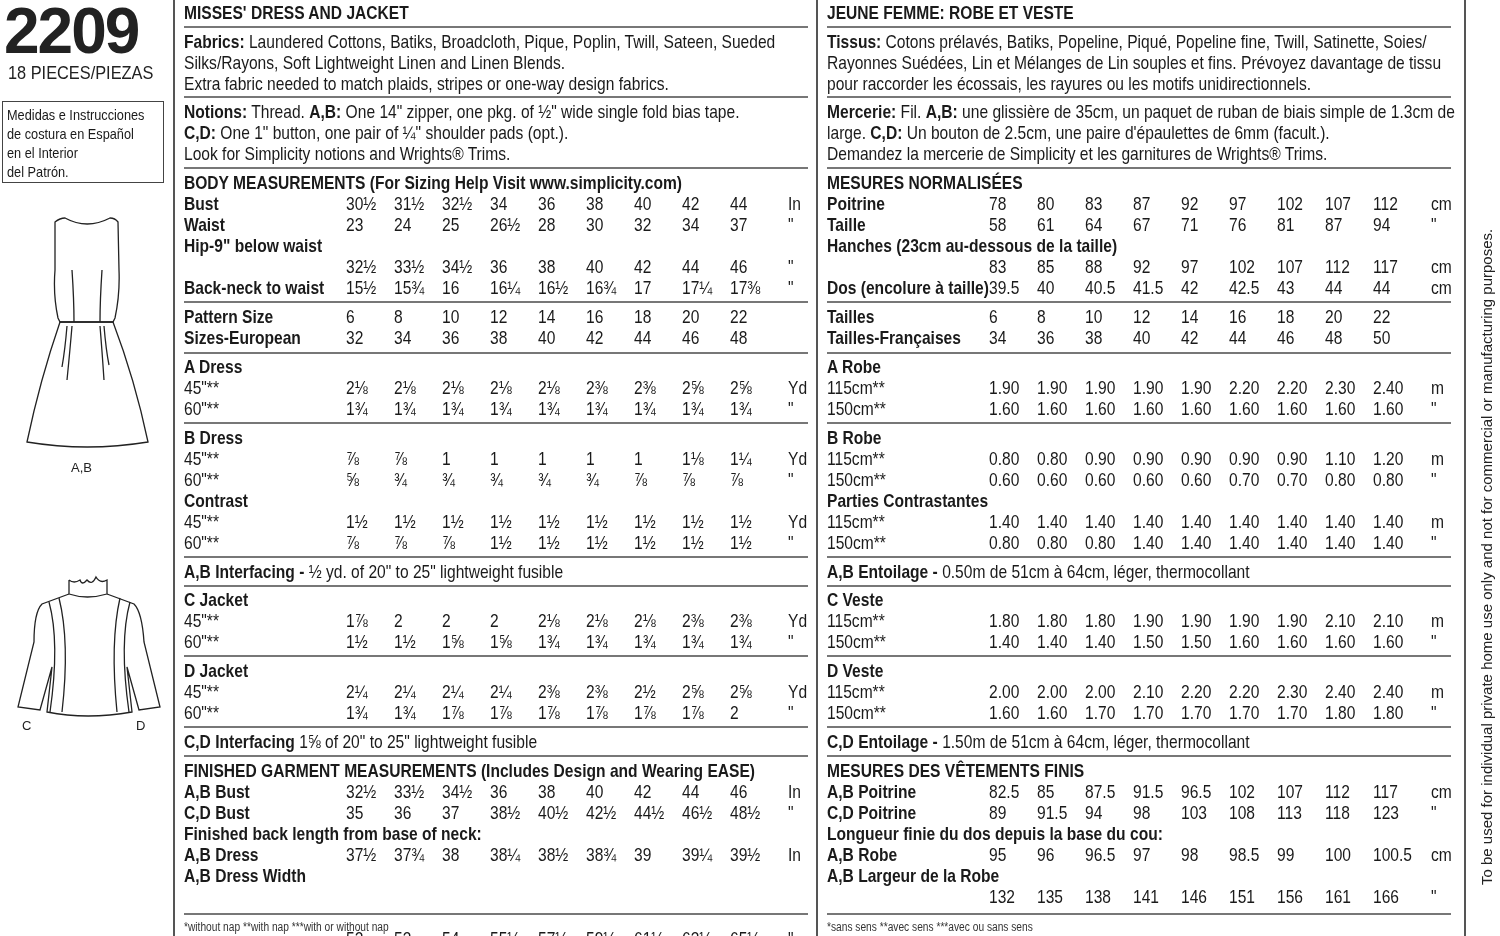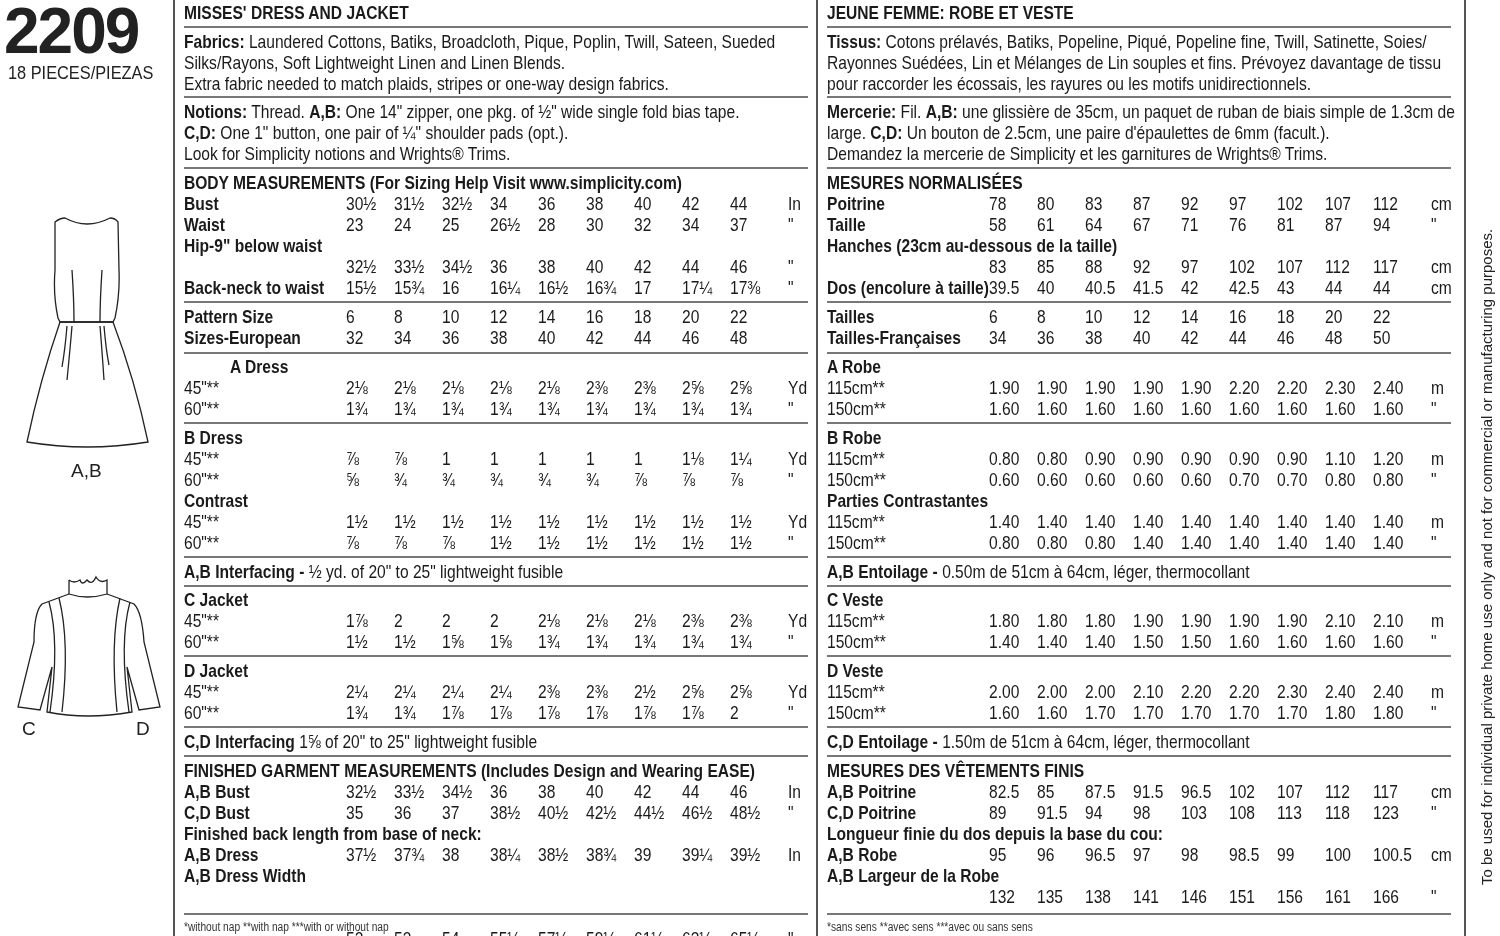--- a/index.html
+++ b/index.html
@@ -4,39 +4,45 @@
 <style>
   html, body { margin:0; padding:0; background:#fff; }
   body { width:1500px; height:936px; position:relative; overflow:hidden; color:#1a1a1a;
          font-family:"Liberation Sans", sans-serif; }
   .cond { font-family:"Liberation Sans Narrow","Liberation Sans", sans-serif; }
   .left-col { position:absolute; left:0; top:0; width:168px; height:936px; }
   .pattern-number { position:absolute; left:4px; top:-6px; font-size:64px; font-weight:bold; letter-spacing:-2px; color:#222; }
   .pieces { position:absolute; left:8px; top:62px; font-size:19px; color:#222; transform:scaleX(0.86); transform-origin:left top; white-space:nowrap; }
   .spanish-box { position:absolute; left:2px; top:101px; width:162px; height:82px; border:1.5px solid #444; box-sizing:border-box; padding:3px 4px; font-size:15px; line-height:19px; }
   .spanish-box span { display:block; transform:scaleX(0.85); transform-origin:left top; white-space:nowrap; }
-  .fig-label { position:absolute; font-size:19px; color:#222; }
+  .fig-label { position:absolute; font-size:13px; color:#222; }
   .vline { position:absolute; top:0; width:1.5px; height:936px; background:#555; }
   .col { position:absolute; top:0; height:936px; }
   .hr { position:absolute; left:0; height:2px; background:#777; }
   .line { position:absolute; left:0; white-space:nowrap; font-size:19px; line-height:21px; transform:scaleX(0.82); transform-origin:left top; }
   .b { font-weight:bold; }
   .row { position:absolute; left:0; height:21px; font-size:19px; line-height:21px; white-space:nowrap; }
   .row .lbl { position:absolute; left:0; transform:scaleX(0.82); transform-origin:left top; }
   .row .v { position:absolute; transform:scaleX(0.82); transform-origin:left top; }
   .row .u { position:absolute; transform:scaleX(0.82); transform-origin:left top; }
   .foot { position:absolute; left:0; font-size:12px; white-space:nowrap; color:#333; transform:scaleX(0.85); transform-origin:left top; }
   .vertical-note { position:absolute; left:1478px; top:885px; transform:rotate(-90deg); transform-origin:left top; font-size:15px; white-space:nowrap; color:#222; }
 </style>
 </head>
 <body>
 
 <div class="left-col">
   <div class="pattern-number">2209</div>
   <div class="pieces cond">18 PIECES/PIEZAS</div>
+  <div class="spanish-box cond">
+    <span>Medidas e Instrucciones</span>
+    <span>de costura en Español</span>
+    <span>en el Interior</span>
+    <span>del Patrón.</span>
+  </div>
 
   <svg style="position:absolute;left:20px;top:210px" width="135" height="245" viewBox="0 0 135 245">
     <g fill="none" stroke="#222" stroke-width="1.3">
       <path d="M35,12 Q40,8 45,8 Q67,20 90,8 Q95,8 98,12 L99,60 Q100,85 95,108 L93,112 L40,112 L38,108 Q33,85 35,60 Z"></path>
       <path d="M40,112 Q20,170 7,232 Q67,242 128,232 Q115,170 93,112"></path>
       <line x1="40" y1="112" x2="93" y2="112"></line>
       <path d="M52,60 Q54,90 54,112"></path>
         <path d="M82,60 Q80,90 80,112"></path>
       <path d="M47,116 Q45,140 42,157"></path>
         <path d="M52,116 Q50,140 47,170"></path>
@@ -153,21 +159,21 @@
         <span class="v" style="left: 258px;">36</span>
         <span class="v" style="left: 306px;">38</span>
         <span class="v" style="left: 354px;">40</span>
         <span class="v" style="left: 402px;">42</span>
         <span class="v" style="left: 450px;">44</span>
         <span class="v" style="left: 498px;">46</span>
         <span class="v" style="left: 546px;">48</span>
         <span class="u" style="left: 604px;"></span>
       </div>
       <div class="hr" style="top: 352px; width: 624px;"></div>
-      <div class="row cond" style="top: 356px; width: 624px; margin-left: 46px;">
+      <div class="row cond" style="top: 356px; width: 624px;">
         <span class="lbl b">A Dress</span>
       </div>
       <div class="row cond" style="top: 377px; width: 624px;">
         <span class="lbl">45"**</span>
         <span class="v" style="left: 162px;">2⅛</span>
         <span class="v" style="left: 210px;">2⅛</span>
         <span class="v" style="left: 258px;">2⅛</span>
         <span class="v" style="left: 306px;">2⅛</span>
         <span class="v" style="left: 354px;">2⅛</span>
         <span class="v" style="left: 402px;">2⅜</span>

